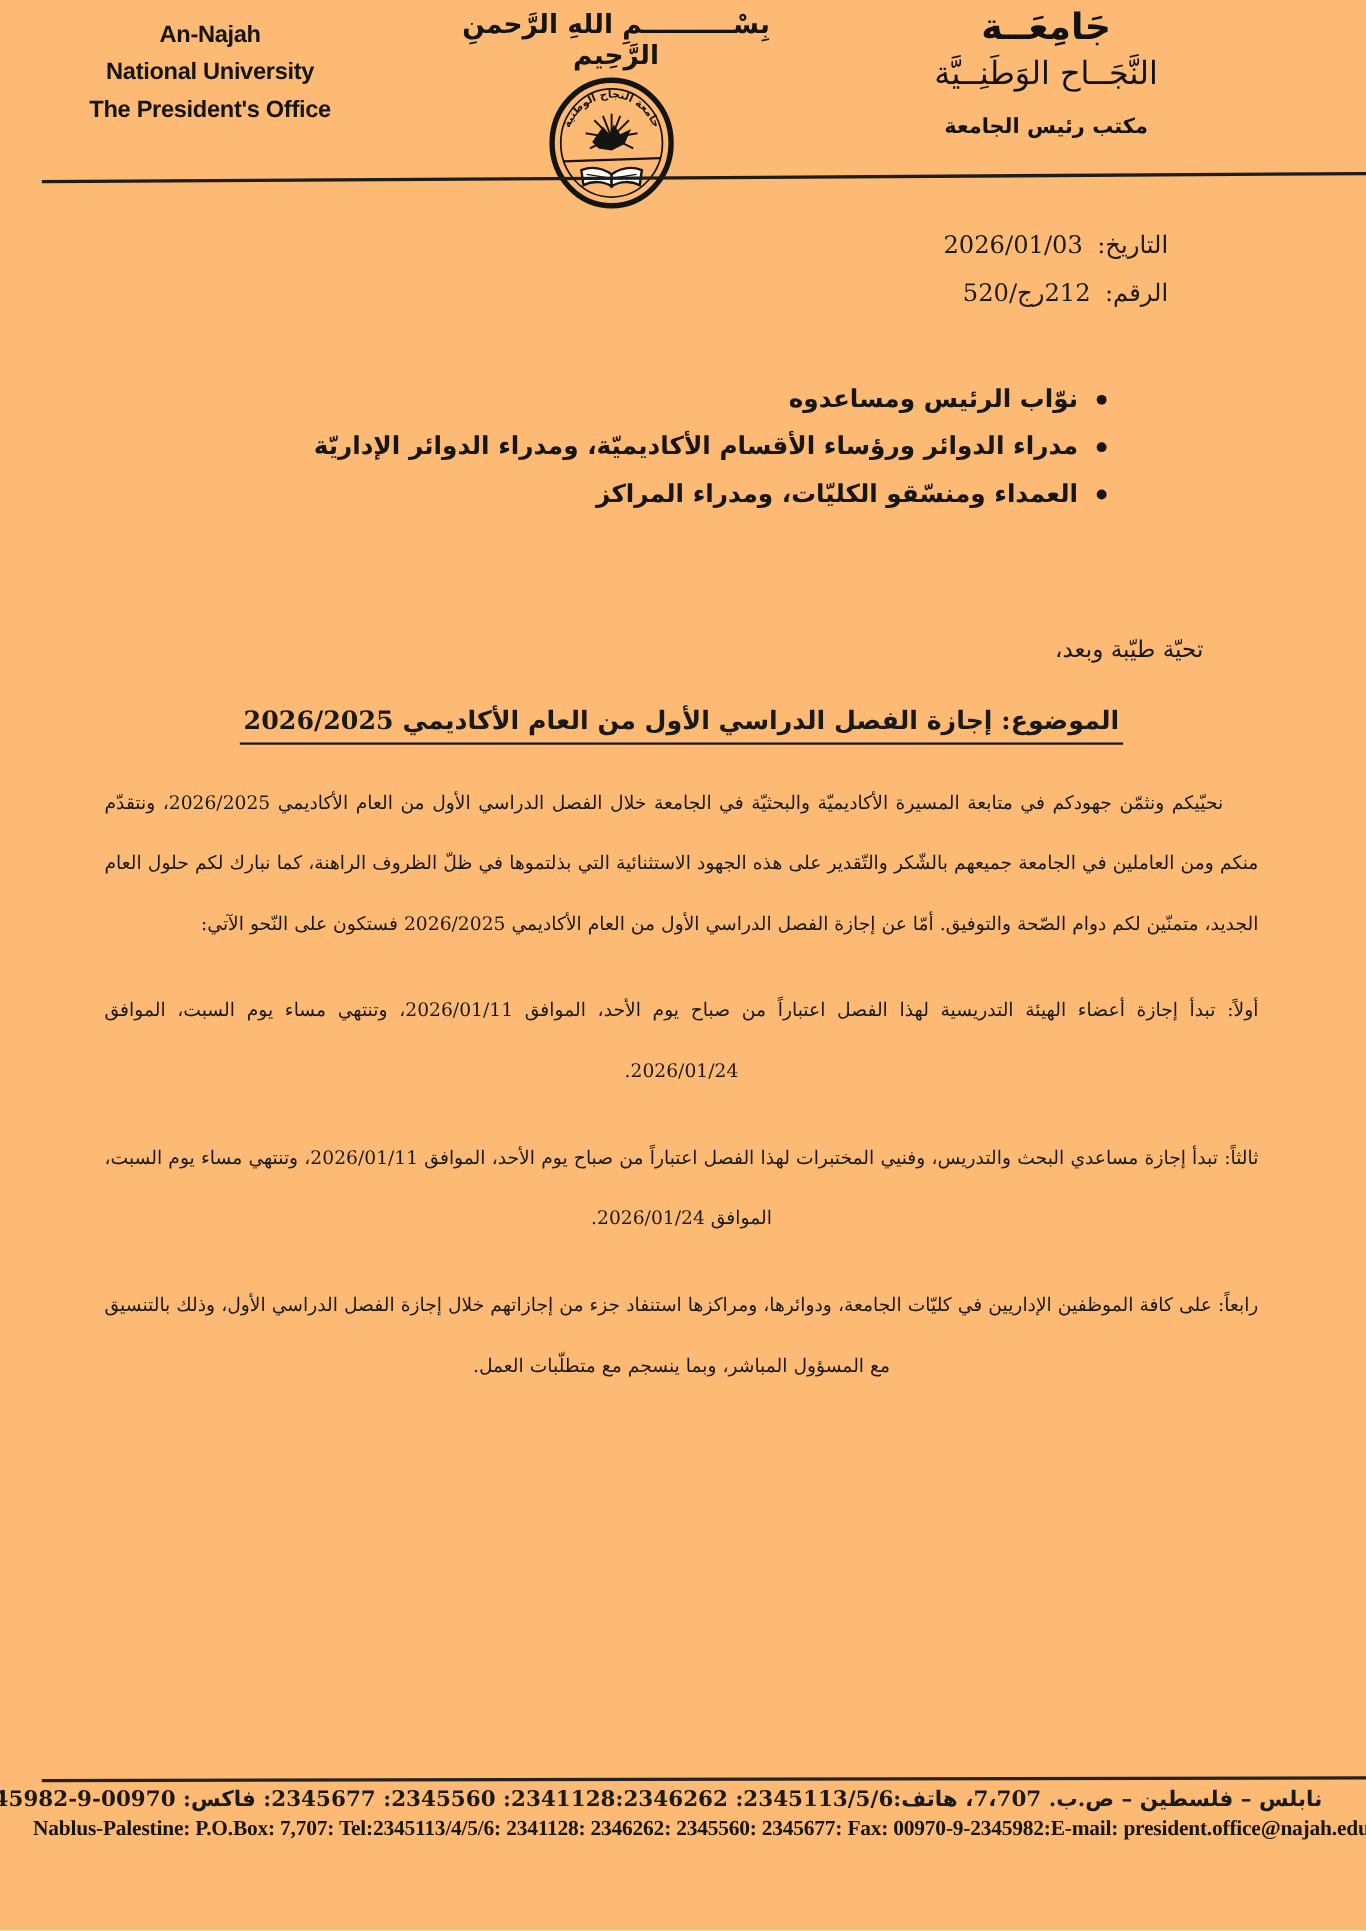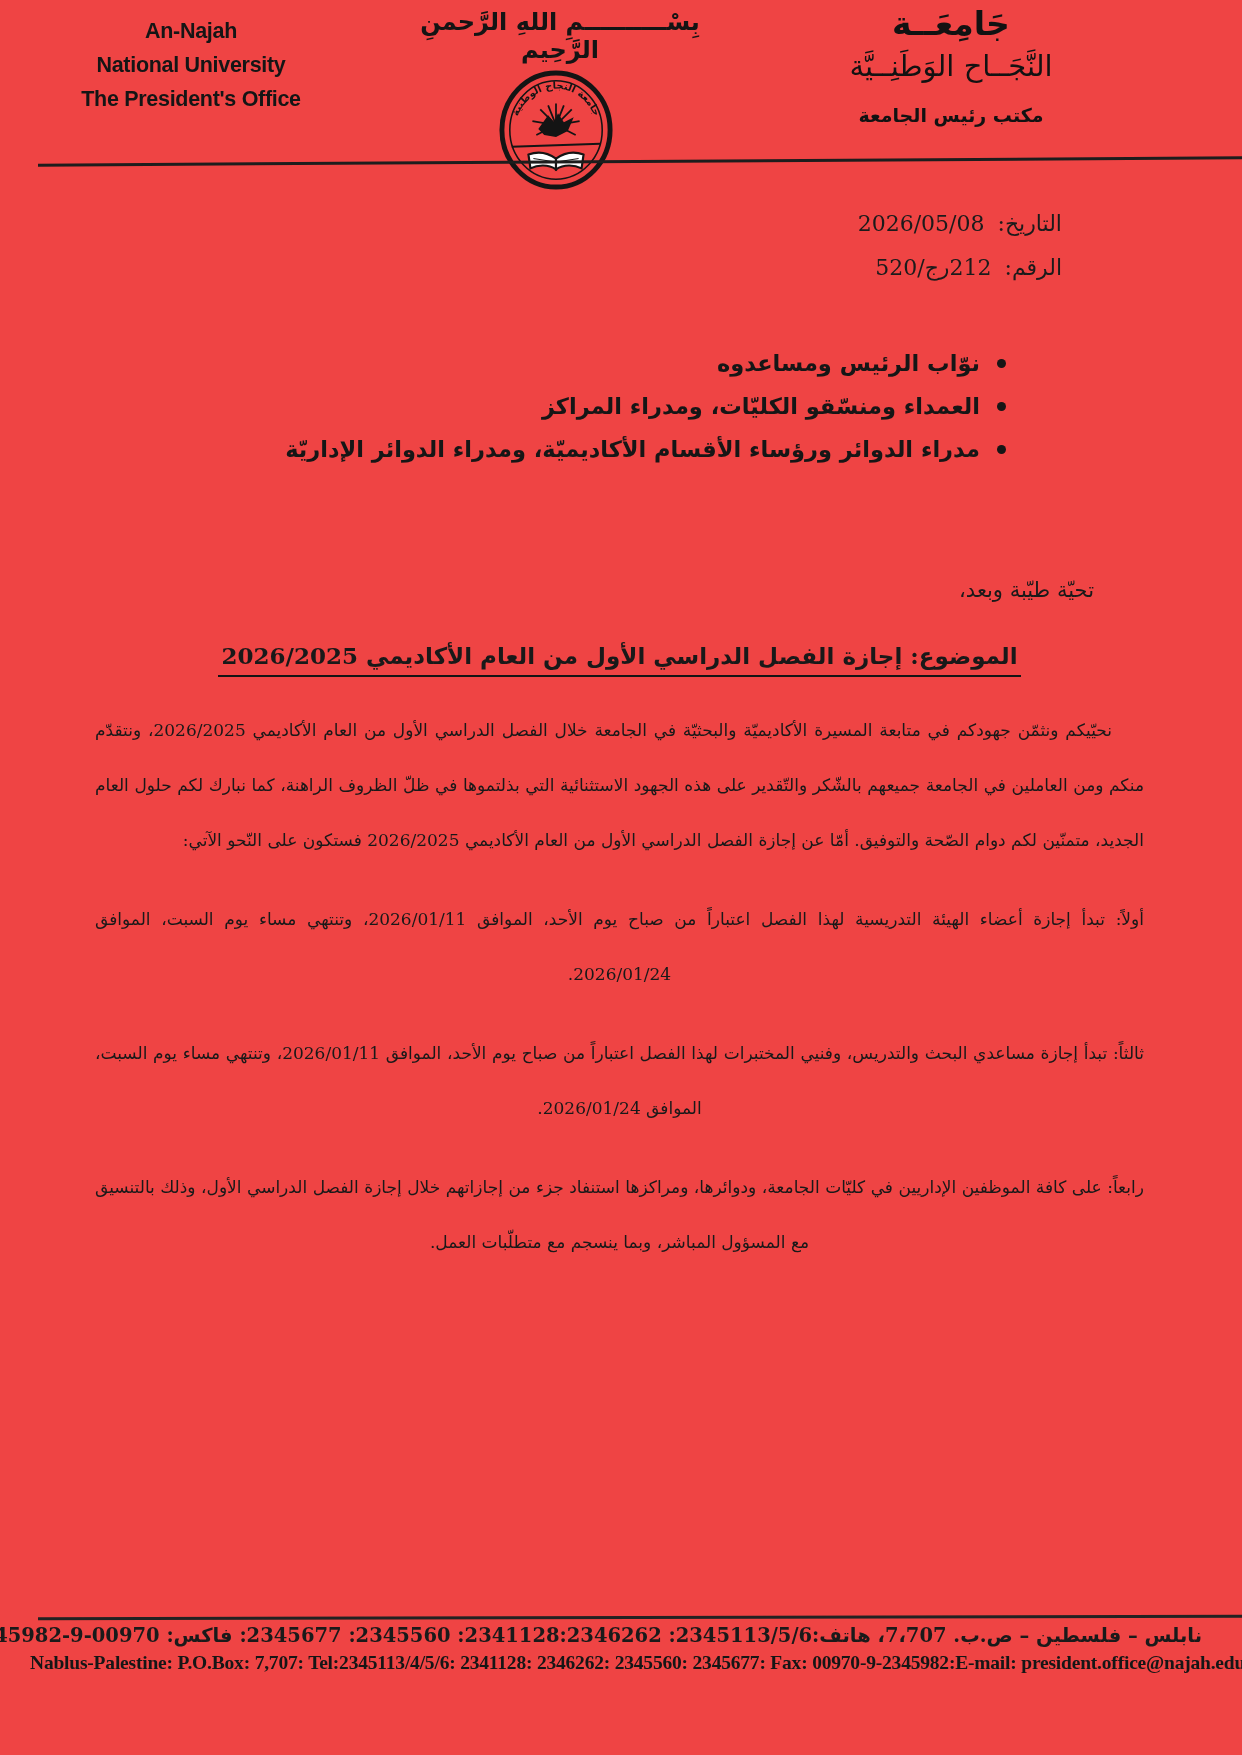--- a/index.html
+++ b/index.html
@@ -1,19 +1,19 @@
 <!DOCTYPE html>
 <html lang="ar"><head>
 <meta charset="utf-8">
 <style>
   html,body{margin:0;padding:0;background:#ffffff;}
   .page{
     position:relative;
     width:1242px;height:1755px;
-    background:#ef4444;
+    background:#fdba74;
     overflow:hidden;
     color:#1b1b1b;
   }
   
   .lh-en{
     position:absolute;left:56px;top:14px;width:270px;
     font-family:"Liberation Sans",sans-serif;
     font-weight:700;font-size:21.5px;line-height:34px;
     text-align:center;color:#151515;
     letter-spacing:-0.3px;
@@ -152,33 +152,33 @@
     <div class="l1">جَامِعَــة</div>
     <div class="l2">النَّجَــاح الوَطَنِــيَّة</div>
     <div class="office">مكتب رئيس الجامعة</div>
   </div>
 
   <div class="head-rule"></div>
 
   <div class="meta">
     <div class="row">
       <span>التاريخ:</span>
-      <span class="val">2026/05/08</span>
+      <span class="val">2026/01/03</span>
     </div>
     <div class="row">
       <span>الرقم:</span>
       <span class="val">212رج/520</span>
     </div>
   </div>
 
   <div class="recipients">
     <ul>
       <li>نوّاب الرئيس ومساعدوه</li>
+      <li>مدراء الدوائر ورؤساء الأقسام الأكاديميّة، ومدراء الدوائر الإداريّة</li>
       <li>العمداء ومنسّقو الكليّات، ومدراء المراكز</li>
-      <li>مدراء الدوائر ورؤساء الأقسام الأكاديميّة، ومدراء الدوائر الإداريّة</li>
     </ul>
   </div>
 
   <div class="main">
     <div class="greeting">تحيّة طيّبة وبعد،</div>
 
     <div class="subject-wrap">
       <span class="subject">الموضوع: إجازة الفصل الدراسي الأول من العام الأكاديمي 2026/2025</span>
     </div>
 

